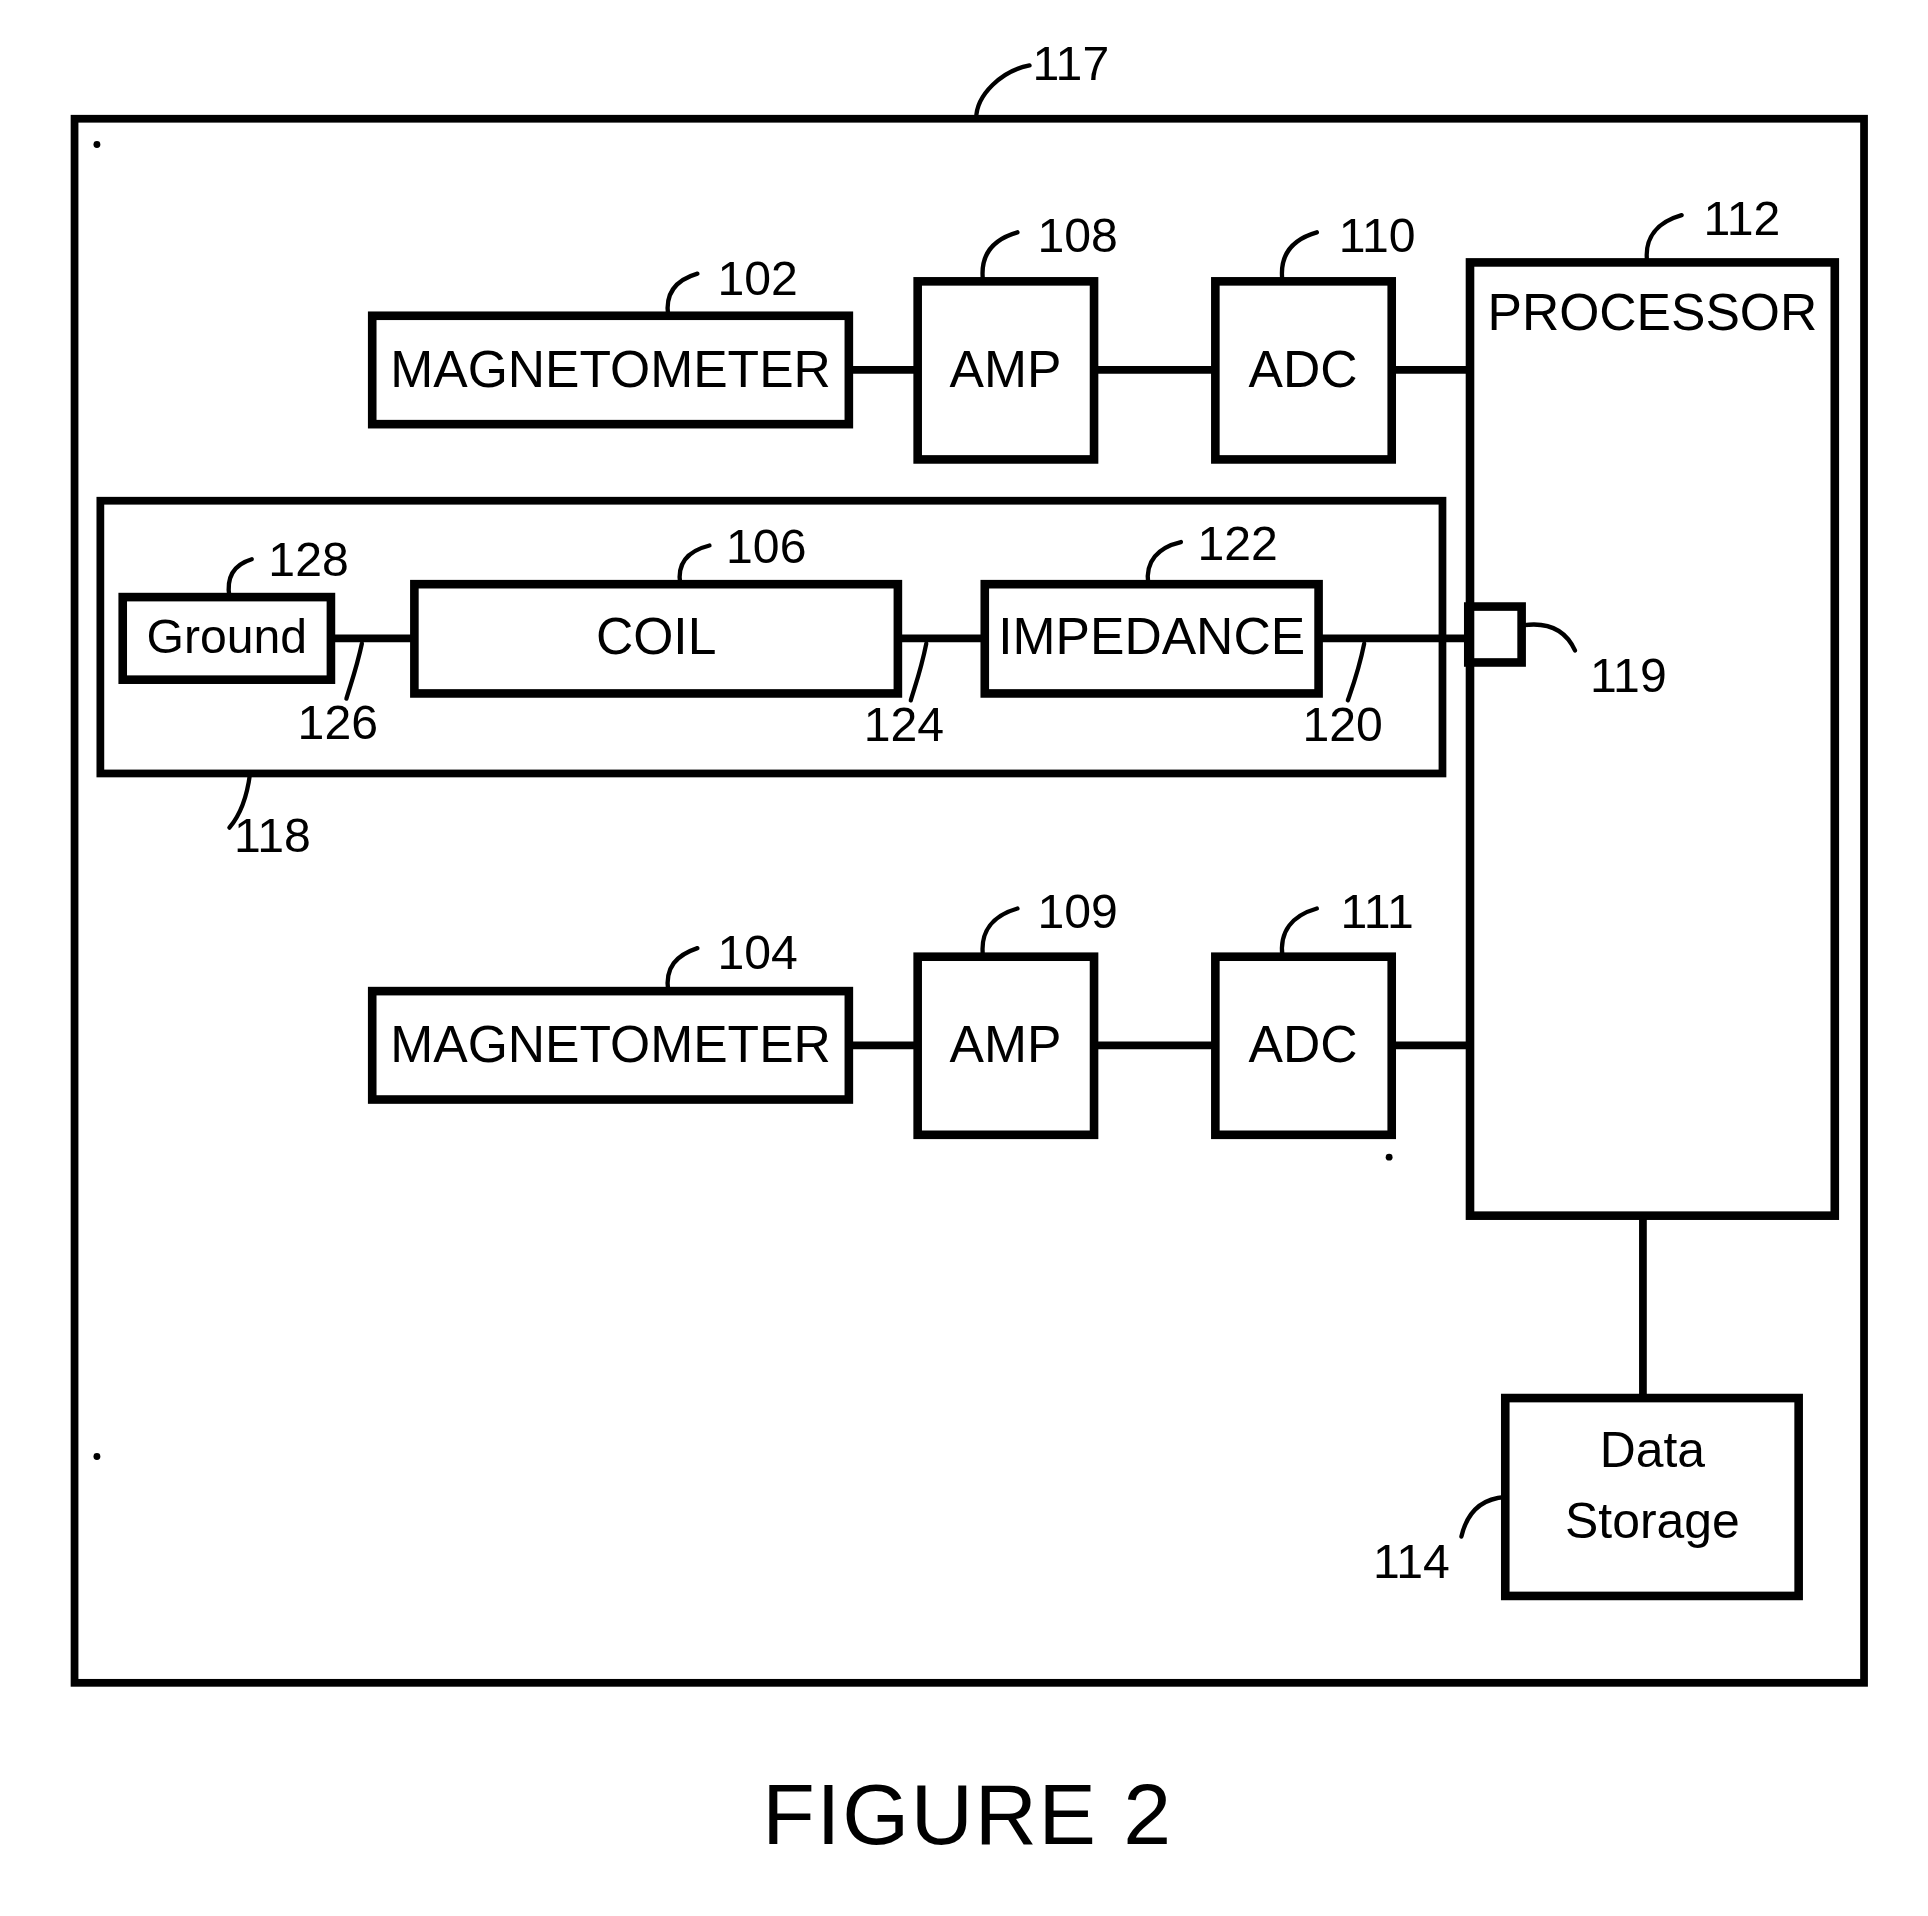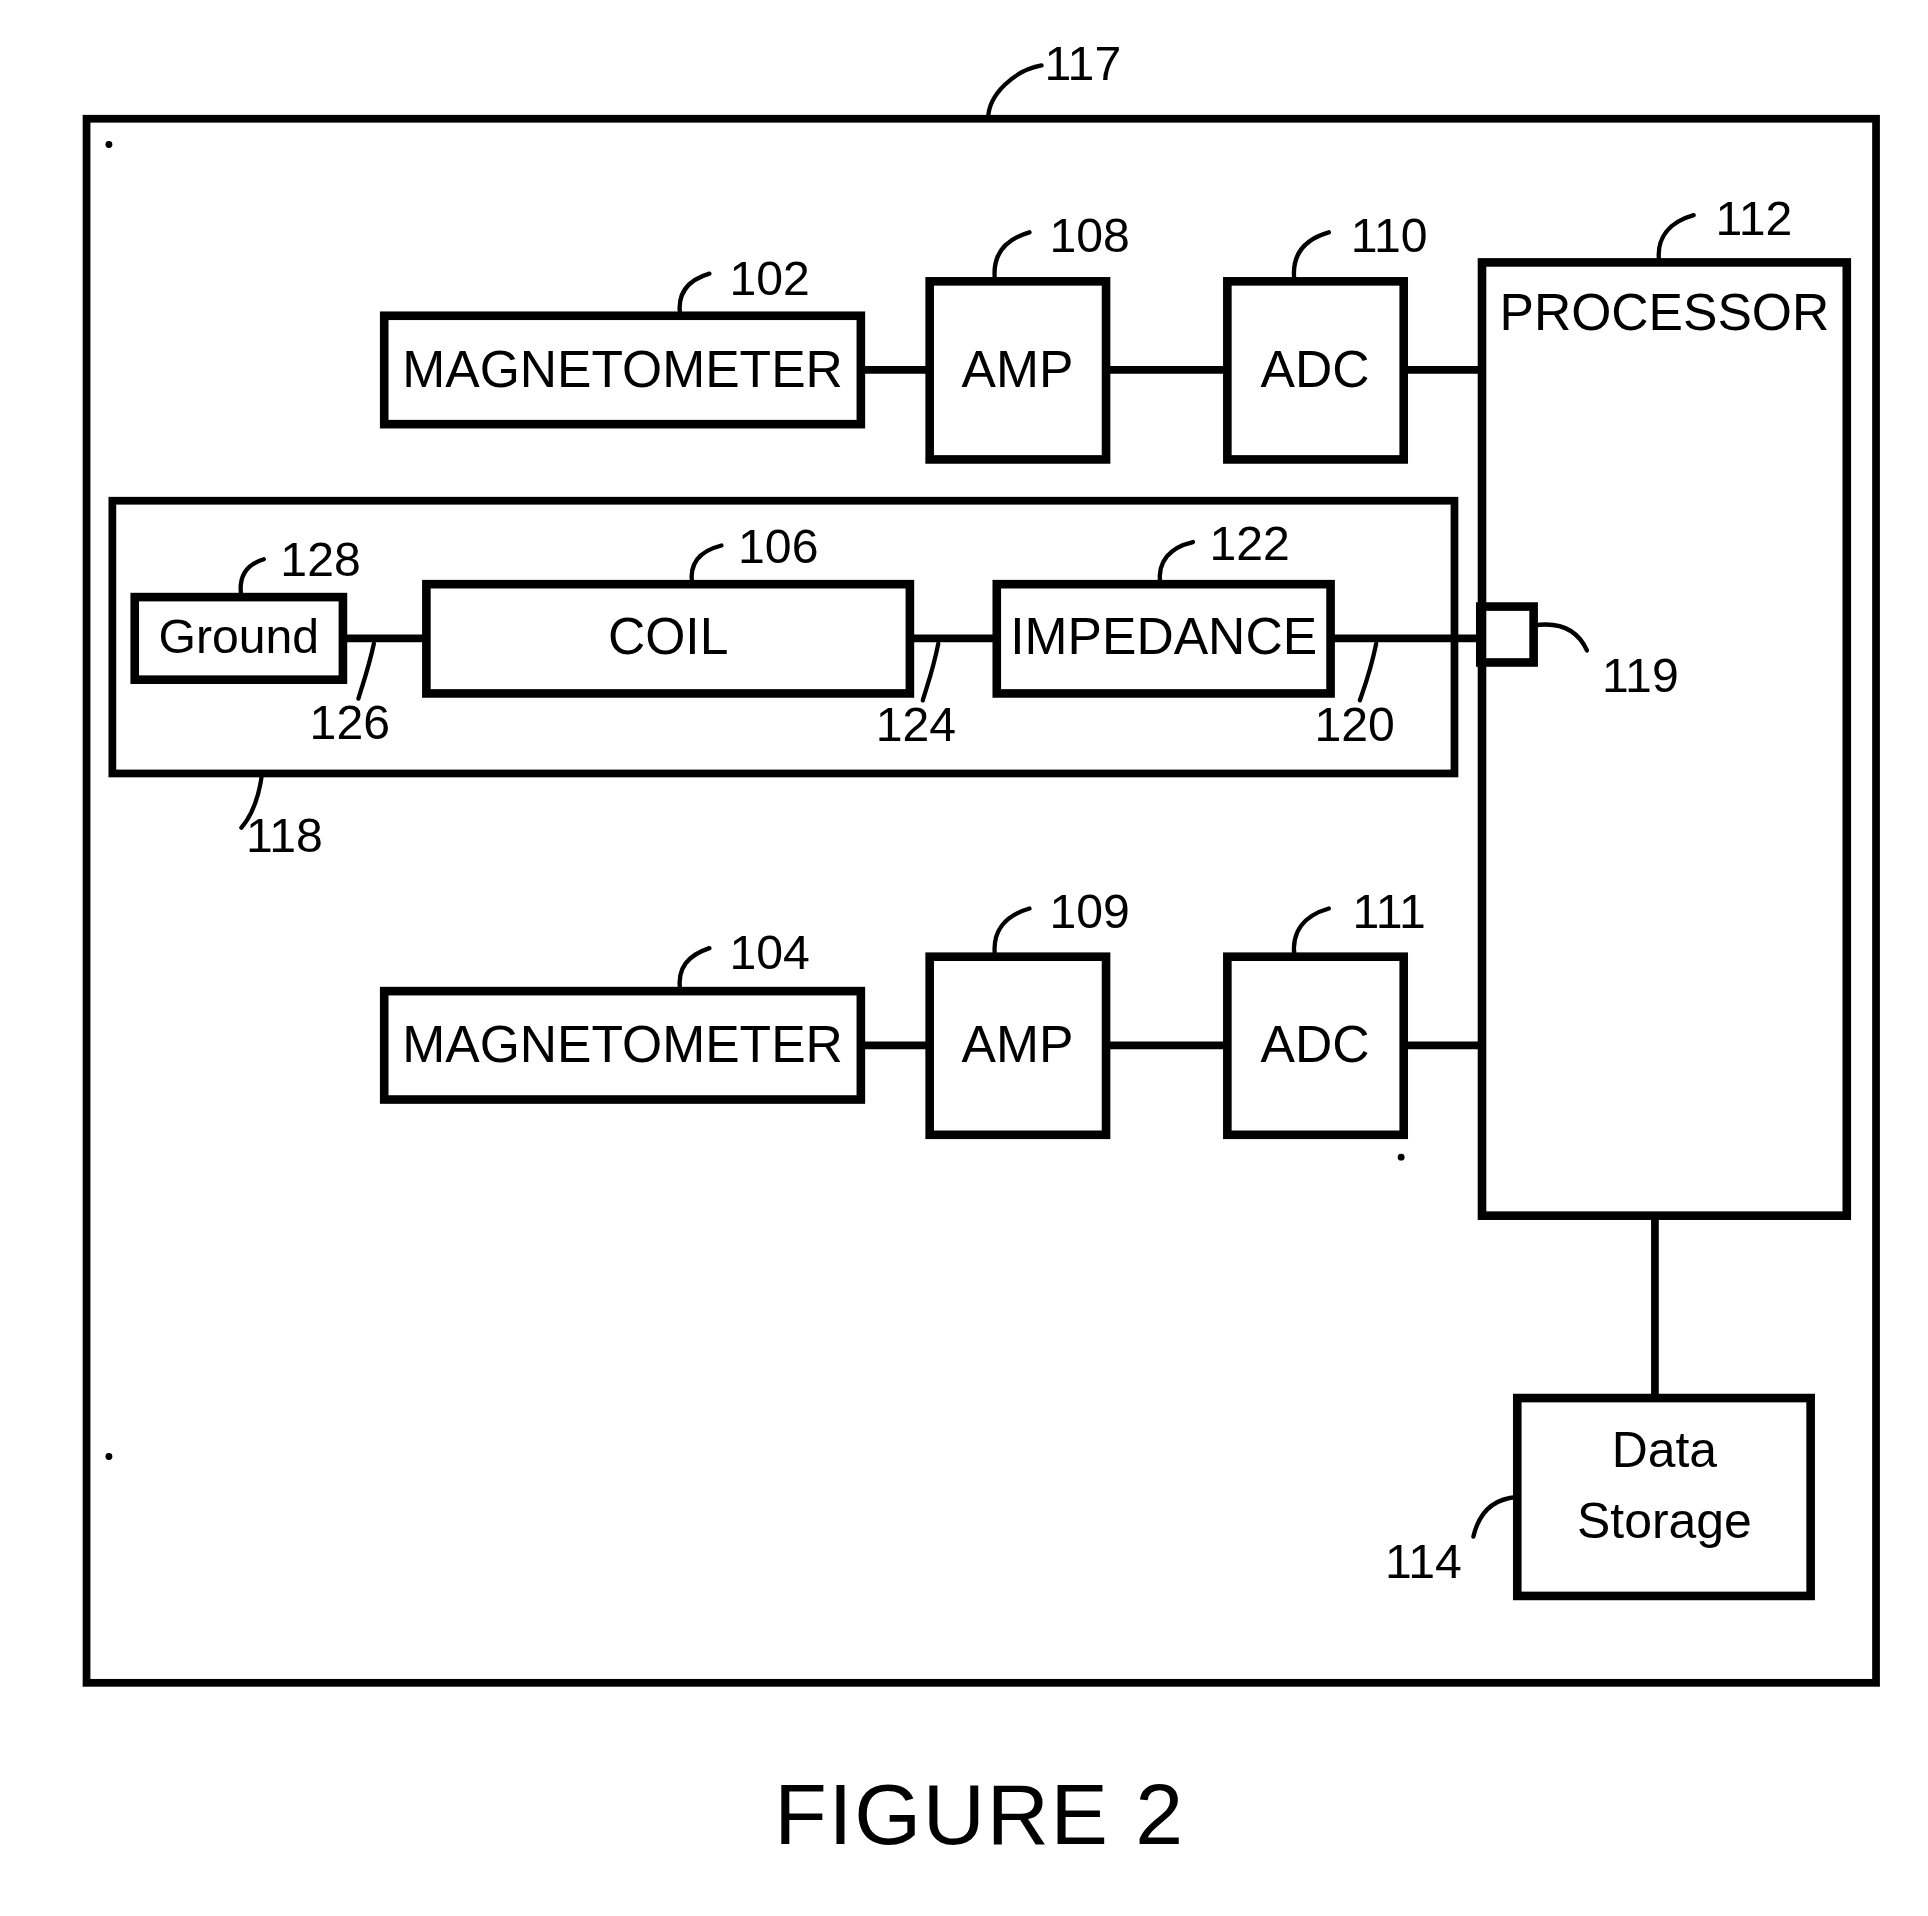--- a/index.html
+++ b/index.html
@@ -10,21 +10,21 @@
   body {
     width: 1928px;
     height: 1916px;
     font-family: "Liberation Sans", sans-serif;
     color: #000000;
     position: relative;
     overflow: hidden;
   }
   #figure-root {
     position: absolute;
-    left: 16px; top: 0;
+    left: 4px; top: 0;
     width: 1648px;
     height: 1916px;
   }
   svg.diagram {
     position: absolute;
     left: 0; top: 0;
     width: 1928px;
     height: 1916px;
     display: block;
   }

